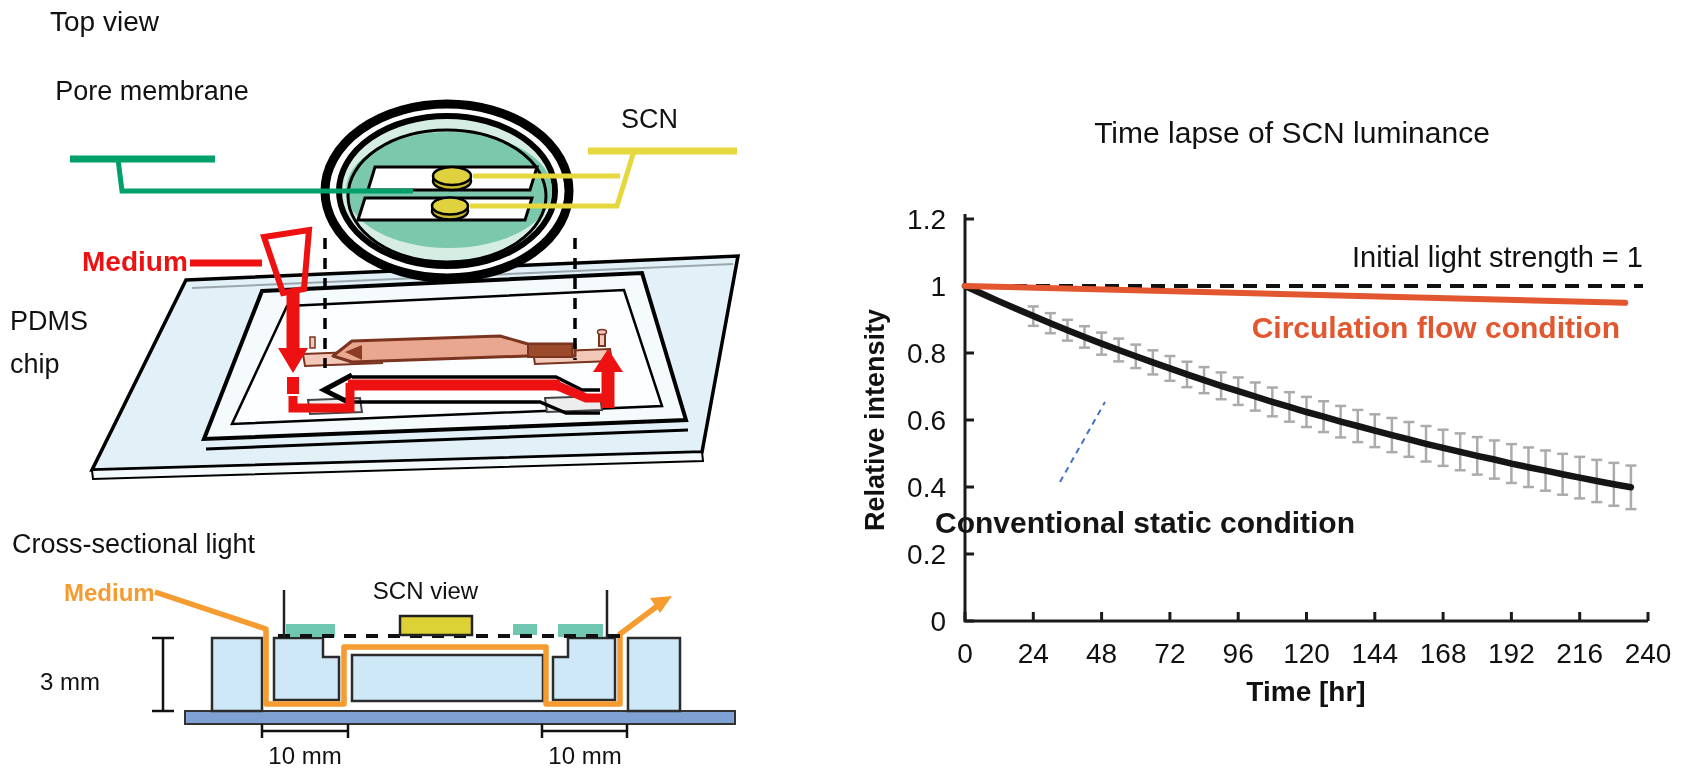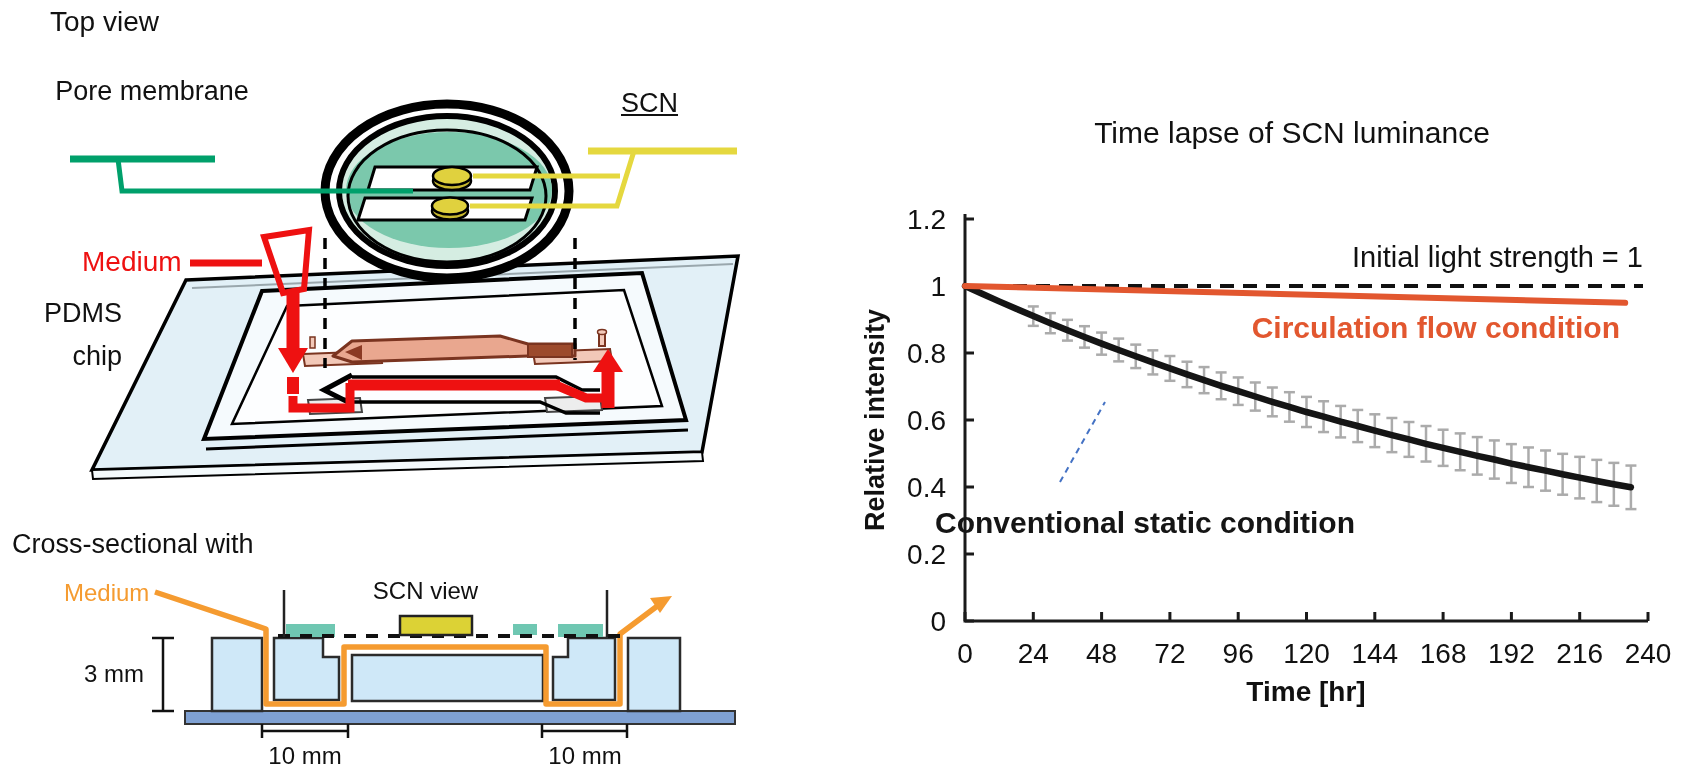--- a/index.html
+++ b/index.html
@@ -3,25 +3,25 @@
 <meta charset="utf-8">
 <style>
   html,body{margin:0;padding:0;background:#ffffff;}
   .stage{
     position:relative;width:1700px;height:780px;background:#ffffff;overflow:hidden;
     font-family:"Liberation Sans", sans-serif;color:#111;
   }
   .stage svg{position:absolute;left:0;top:0;}
   .lbl{position:absolute;white-space:nowrap;line-height:1.15;}
   .lbl.center{text-align:center;}
-  .lbl.right{text-align:right;}
+  .lbl.right{margin-top:8px;}
   .t28{font-size:28px;margin-left:40px;}
   .t27{font-size:27px;}
   .t24{font-size:24px;}
-  .bold{font-weight:400;text-align:right;}
+  .bold{font-weight:700;text-align:right;}
   .red{color:#EE1111;}
   .orange{color:#F59B30;}
 </style>
 </head>
 <body>
 
 <div class="stage">
 
   <svg width="1700" height="780" viewBox="0 0 1700 780">
 
@@ -297,30 +297,30 @@
       <text x="935" y="533" text-anchor="start" font-size="30" font-weight="700" font-family="&quot;Liberation Sans&quot;, sans-serif" fill="#151515">Conventional static condition</text>
       <line x1="1060" y1="482" x2="1105" y2="402" stroke="#4472C4" stroke-width="2" stroke-dasharray="6 5"></line>
     </svg>
 
   <div class="lbl t28" style="left:10px;top:6px;">Top view</div>
 
   <div class="lbl t27 center" style="left:32px;top:76px;width:240px;">
     <div>Pore membrane</div>
   </div>
 
-  <div class="lbl t27" style="left:621px;top:88px;text-decoration:underline;">SCN</div>
+  <div class="lbl t27" style="left:621px;top:104px;">SCN</div>
 
   <div class="lbl t28 bold red" style="left:42px;top:246px;">Medium</div>
 
   <div class="lbl t27 right" style="left:10px;top:292px;width:112px;line-height:1.6;">
     <div>PDMS</div>
     <div>chip</div>
   </div>
 
-  <div class="lbl t27" style="left:12px;top:529px;">Cross-sectional with</div>
+  <div class="lbl t27" style="left:12px;top:529px;">Cross-sectional light</div>
 
   <div class="lbl t24 bold orange" style="left:64px;top:579px;">Medium</div>
 
   <div class="lbl t24 center" style="left:353px;top:577px;width:145px;">SCN view</div>
 
   <div class="lbl t24 right" style="left:40px;top:660px;width:104px;">3 mm</div>
 
   <div class="lbl t24 center" style="left:253px;top:742px;width:104px;">10 mm</div>
 
   <div class="lbl t24 center" style="left:533px;top:742px;width:104px;">10 mm</div>

